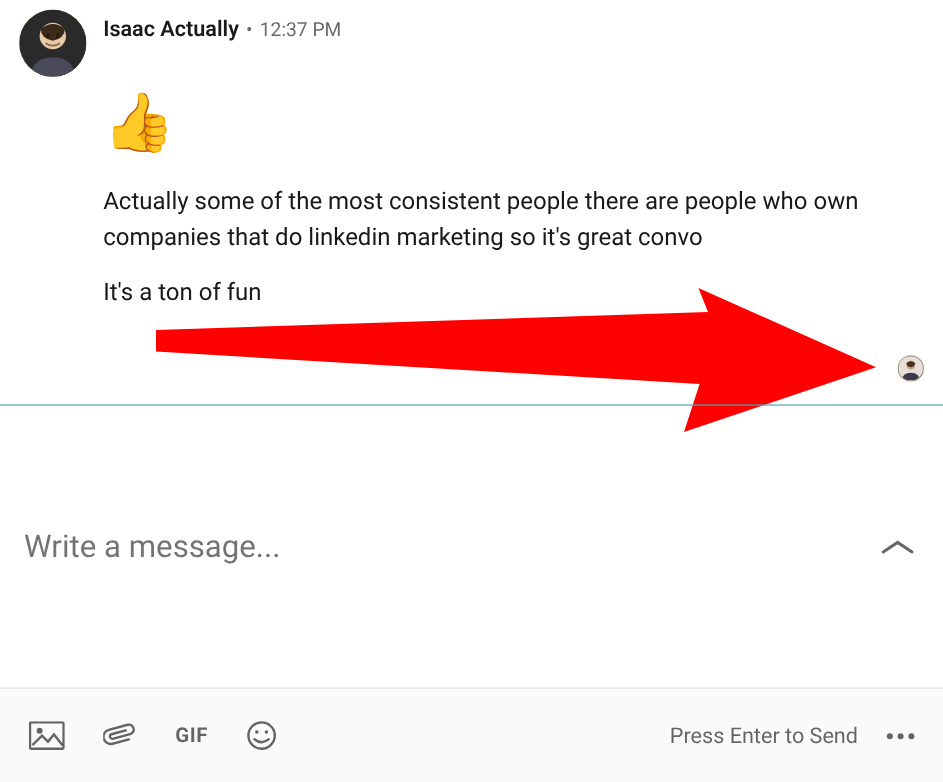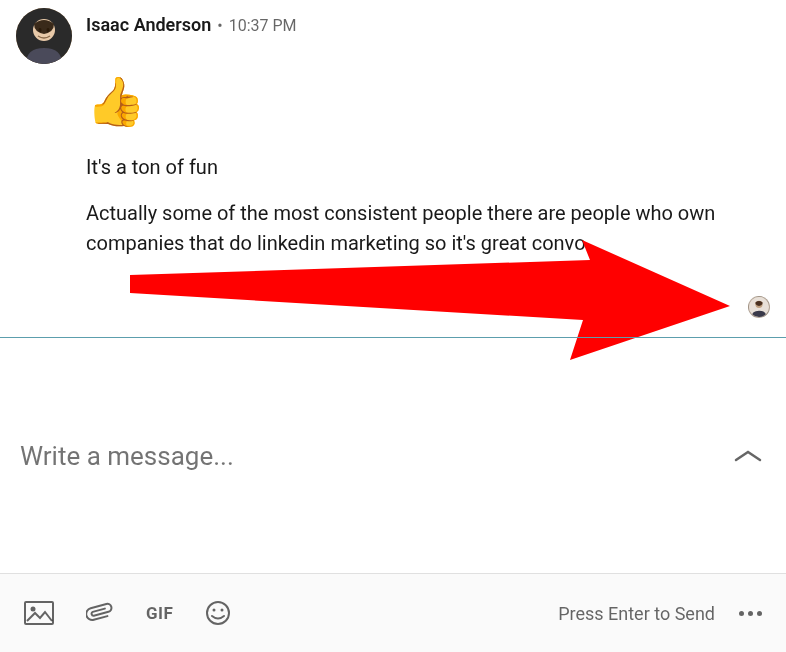--- a/index.html
+++ b/index.html
@@ -189,29 +189,29 @@
         <rect width="56" height="56" fill="#2a2a2a"></rect>
         <circle cx="28" cy="22" r="11" fill="#e8c9a8"></circle>
         <path d="M 18 16 Q 28 8 38 16 Q 38 24 28 26 Q 18 24 18 16" fill="#3a2a1a"></path>
         <path d="M 10 56 Q 10 40 28 40 Q 46 40 46 56 Z" fill="#4a4a5a"></path>
         <ellipse cx="24" cy="22" rx="1.5" ry="2" fill="#2a1a0a"></ellipse>
         <ellipse cx="32" cy="22" rx="1.5" ry="2" fill="#2a1a0a"></ellipse>
         <path d="M 22 28 Q 28 32 34 28" fill="none" stroke="#8a6a4a" stroke-width="1.5"></path>
       </svg>
     </div>
     <div class="header-text">
-      <span class="sender-name">Isaac Anderson</span>
+      <span class="sender-name">Isaac Actually</span>
       <span class="bullet">•</span>
-      <span class="timestamp">10:37 PM</span>
+      <span class="timestamp">12:37 PM</span>
     </div>
   </div>
   <div class="message-body">
     <div class="emoji-line">👍</div>
+    <div class="text-line">Actually some of the most consistent people there are people who own companies that do linkedin marketing so it's great convo</div>
     <div class="text-line">It's a ton of fun</div>
-    <div class="text-line">Actually some of the most consistent people there are people who own companies that do linkedin marketing so it's great convo</div>
   </div>
 </div>
 
 <div class="read-receipt">
   <svg viewBox="0 0 22 22">
     <rect width="22" height="22" fill="#e8e0d8"></rect>
     <circle cx="11" cy="8" r="4" fill="#c0a080"></circle>
     <path d="M 7 6 Q 11 3 15 6 Q 15 9 11 10 Q 7 9 7 6" fill="#4a3020"></path>
     <path d="M 3 22 Q 3 15 11 15 Q 19 15 19 22 Z" fill="#3a3a4a"></path>
   </svg>

